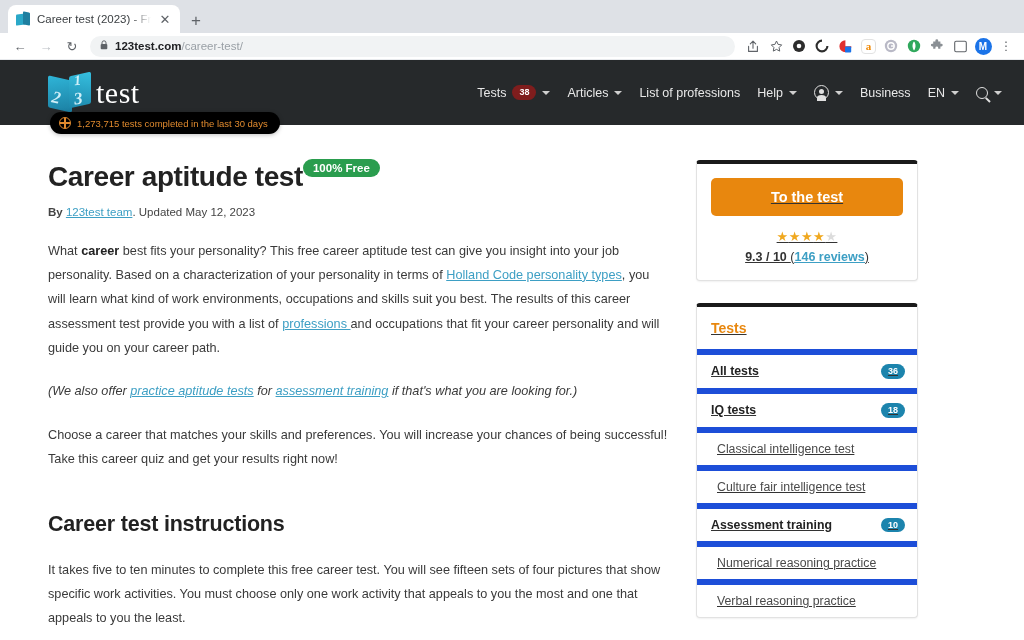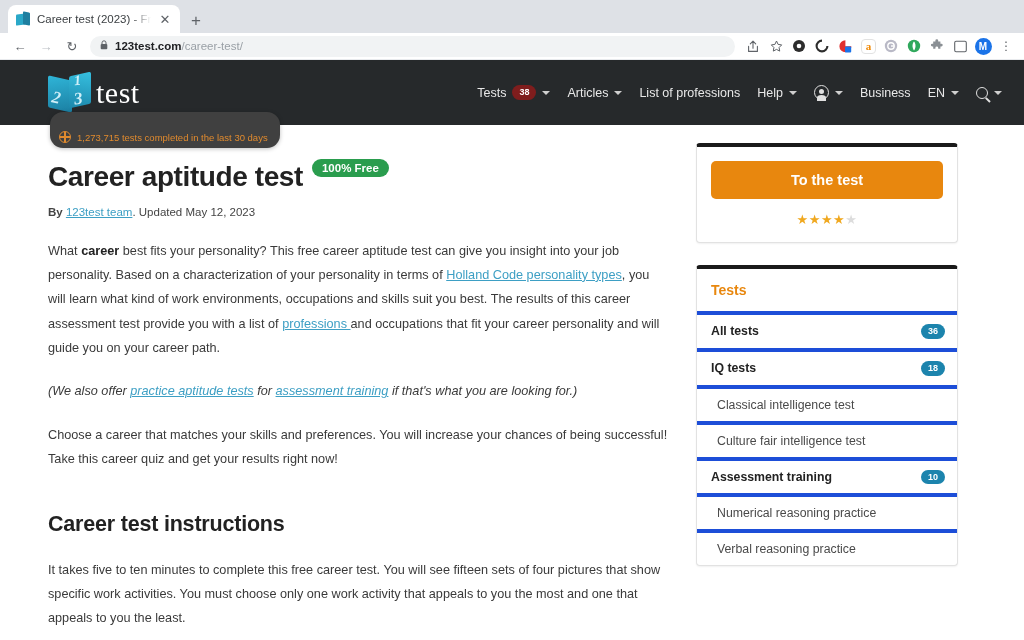--- a/index.html
+++ b/index.html
@@ -155,23 +155,23 @@
   .logo-word {
     font-family: "Liberation Serif", serif;
     font-size: 30px;
     color: #ffffff;
     letter-spacing: 0.5px;
   }
 
   .toast {
     position: absolute;
     left: 50px; top: 52px;
-    background: #404040;
+    background: #000000;
     border-radius: 13px;
-    padding: 19px 12px 5px 9px;
+    padding: 5px 12px 5px 9px;
     display: flex; align-items: center; gap: 6px;
     box-shadow: 0 1px 4px rgba(0,0,0,0.25);
     white-space: nowrap;
   }
   .toast-icon {
     width: 12px; height: 12px; border-radius: 50%;
     border: 1.3px solid #e08a2e;
     position: relative; flex: 0 0 12px;
   }
   .toast-icon::before {
@@ -230,38 +230,37 @@
     transform: rotate(45deg);
   }
 
   
   .page {
     display: flex;
     padding: 0 24px 0 48px;
     gap: 28px;
   }
   .content { width: 620px; padding-top: 34px; }
-  .sidebar { width: 262px; padding-top: 18px; }
+  .sidebar { width: 222px; padding-top: 35px; text-decoration: underline; }
 
   h1 {
     font-size: 28px;
     color: #222;
     letter-spacing: -0.4px;
     display: inline-block;
     vertical-align: middle;
   }
   .free-badge {
     display: inline-block;
     background: #2a9d4e;
     color: #fff;
     font-size: 11.5px;
     font-weight: 700;
     border-radius: 12px;
     padding: 3px 10px;
-    margin-left: 9px;
     vertical-align: 8px;
   }
   .byline {
     margin-top: 13px;
     font-size: 11.5px;
     color: #444;
   }
   .byline b { font-weight: 700; text-align: right; }
   a.link { color: #3d9fc4; text-decoration: underline; }
 
@@ -322,21 +321,21 @@
   .rating span.rev { font-weight: 400; }
 
   .tests-card { margin-top: 22px; }
   .tests-title {
     color: #e8870e;
     font-size: 14px;
     font-weight: 700;
     padding: 13px 14px 13px;
   }
   .t-item {
-    border-top: 4px solid #1d4ed8;
+    border-top: 6px solid #1d4ed8;
     padding: 9px 12px 9px 14px;
     display: flex;
     align-items: center;
     font-size: 12.3px;
     color: #3a3a3a;
     min-height: 30px;
   }
   .t-item.bold { font-weight: 700; color: #222; }
   .t-item.sub { padding-left: 20px; color: #4a4a4a; }
   .t-badge {
@@ -516,20 +515,21 @@
       <p>It takes five to ten minutes to complete this free career test. You will see fifteen sets of four pictures that show specific work activities. You must choose only one work activity that appeals to you the most and one that appeals to you the least.</p>
 
     </main>
 
     <aside class="sidebar">
       <div class="card cta-card">
         <button class="cta-btn">To the test</button>
         <div class="stars">
           <span>★</span><span>★</span><span>★</span><span>★</span><span class="half">★</span>
         </div>
+        <div class="rating"><span>9.3 / 10 </span><span class="rev">(</span><a class="link rev">146 reviews</a><span class="rev">)</span></div>
       </div>
 
       <div class="card tests-card">
         <div class="tests-title">Tests</div>
 
         <div class="t-item bold">
           <span>All tests</span>
           <span class="t-badge">36</span>
         </div>
         <div class="t-item bold">

